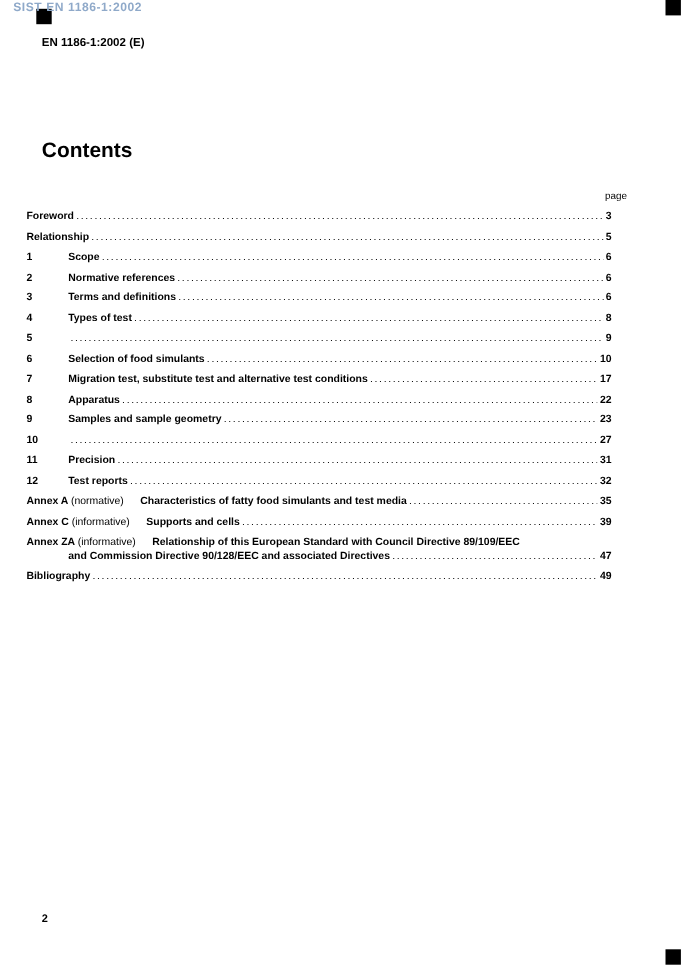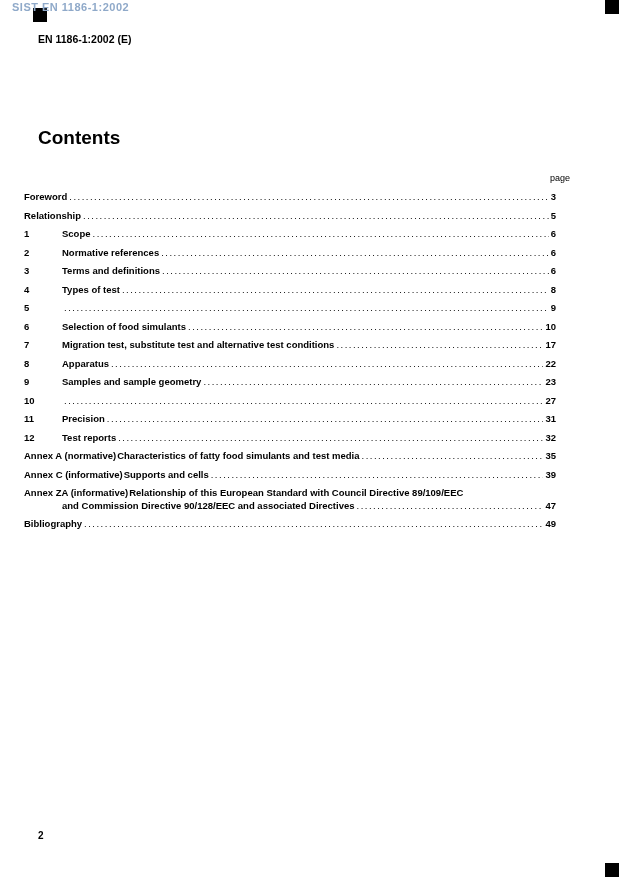--- a/index.html
+++ b/index.html
@@ -33,21 +33,21 @@
 
   .toc { position: absolute; left: 24px; top: 191px; width: 532px; }
   .toc-entry { margin-bottom: 6px; }
   .toc-line {
     display: flex; align-items: flex-end;
     font-weight: 700; font-size: 9.5px; line-height: 12.5px;
   }
   .toc-line.cont { padding-left: 38px; }
   .toc-num { flex: 0 0 38px; }
   .toc-label { flex: 0 1 auto; white-space: nowrap; }
-  .annex-qualifier { font-weight: 700; margin-right: 1px; }
+  .annex-qualifier { font-weight: 400; margin-right: 15px; }
   .leader {
     flex: 1 1 auto; min-width: 8px; margin: 0 2px;
     position: relative; overflow: hidden; height: 12.5px;
   }
   .leader::after {
     content: "........................................................................................................................................................................";
     position: absolute; left: 0; bottom: 0;
     white-space: nowrap; font-weight: 400; letter-spacing: 1.5px;
     font-size: 9.5px;
   }

